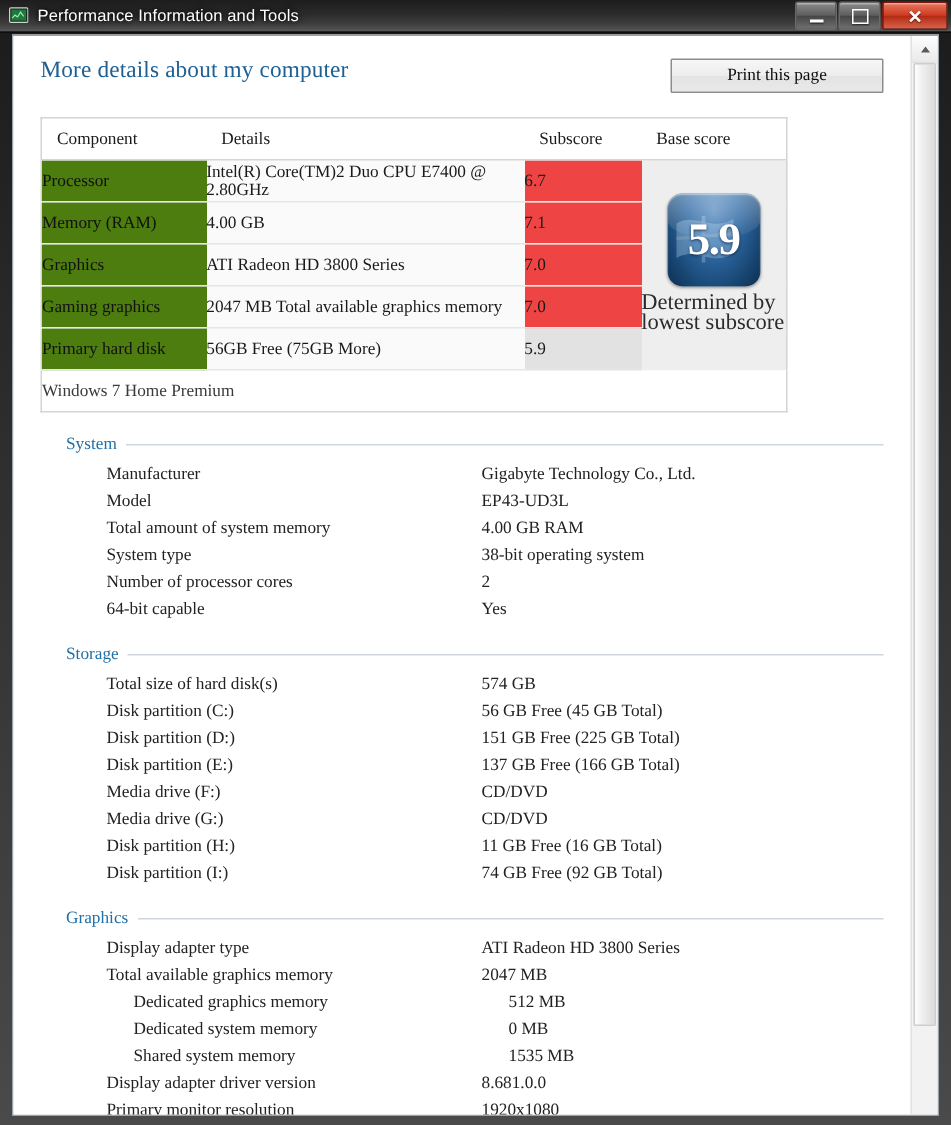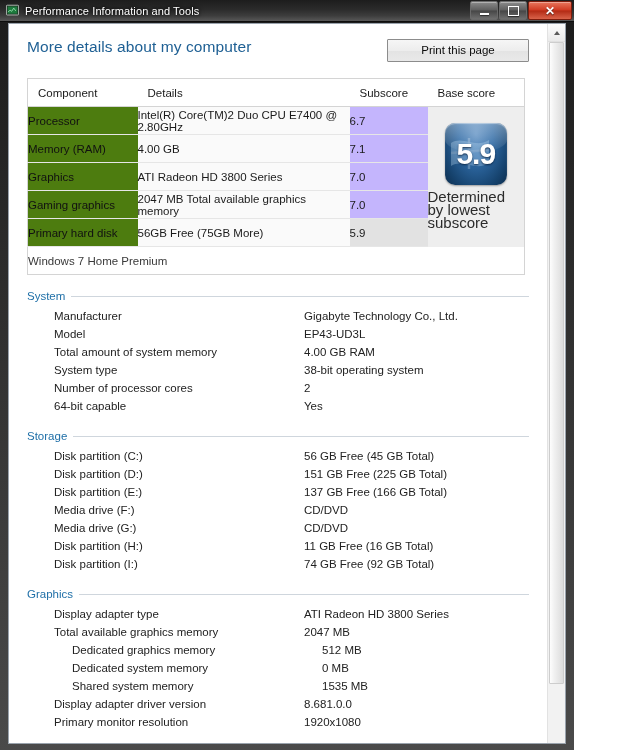--- a/index.html
+++ b/index.html
@@ -3,21 +3,21 @@
 <meta charset="utf-8">
 <style>
   html, body {
     margin: 0; padding: 0;
     width: 634px; height: 750px;
     overflow: hidden;
     font-family: "Liberation Sans", sans-serif;
   }
   #window {
     position: relative;
-    width: 574px; height: 750px;
+    width: 634px; height: 750px;
     box-sizing: border-box;
     background: linear-gradient(180deg,#1b1b1b 0%,#2e2e2e 40%,#4a4a4a 100%);
     padding: 0;
   }
   
   #titlebar {
     position: relative;
     height: 21px;
     background: linear-gradient(180deg,#1d1d1d 0%,#2b2b2b 45%,#3d3d3d 75%,#585858 100%);
     display: flex; align-items: center;
@@ -69,21 +69,21 @@
     display: flex;
     box-sizing: border-box;
   }
   #content {
     flex: 1 1 auto;
     background: #ffffff;
     position: relative;
     overflow: hidden;
     padding: 0;
   }
-  #inner { padding: 14px 18px 0 18px; }
+  #inner { padding: 14px 18px 0 18px; font-family: Liberation Serif, serif; }
 
   
   #scrollbar {
     flex: 0 0 17px;
     background: #f2f2f2;
     border-left: 1px solid #e2e2e2;
     position: relative;
   }
   .sb-arrow {
     height: 17px; width: 17px;
@@ -152,21 +152,21 @@
   #scoretable tbody tr { height: 28px; }
   #scoretable tbody tr td { border-bottom: 1px solid #e6e6e6; font-size: 11.5px; }
   #scoretable tbody tr:last-child td { border-bottom: 1px solid #d4d4d4; }
   td.c-comp {
     background: #4d7c0f;
     font-weight: bold;
     color: #111;
     padding-left: 10px;
   }
   td.c-det { background:#fafafa; color:#1a1a1a; padding-left: 10px; }
-  td.c-sub { background:#c4b5fd; color:#1a1a1a; padding-left: 10px; }
+  td.c-sub { background:#ef4444; color:#1a1a1a; padding-left: 10px; }
   td.c-sub.lowest { background:#e2e2e2; }
   td.c-base {
     background:#eeeeee;
     border-bottom: none !important;
     text-align: center;
     vertical-align: top;
   }
   tr.edition td {
     background:#ffffff;
     padding: 8px 0 9px 10px;
@@ -204,21 +204,21 @@
     font-weight: bold;
     letter-spacing: -1px;
     text-shadow: 0 1px 2px rgba(0,20,45,.75);
   }
   #basecaption {
     margin-top: 5px; margin-bottom: 8px;
     font-size: 15px; color: #2b2b2b; line-height: 13px;
   }
 
   
-  .section { margin-top: 15px; }
+  .section { margin-top: 15px; margin-left: 17px; }
   .sec-head {
     display: flex; align-items: center; gap: 6px;
     color: #2070a8; font-size: 11.5px;
   }
   .sec-head .rule { flex: 1 1 auto; height: 1px; background: #cfd6dd; }
   .sec-rows { margin-top: 5px; }
   .row {
     display: flex;
     font-size: 11.5px;
     color: #222;
@@ -359,20 +359,24 @@
           </div>
         </div>
 
         <div class="section">
           <div class="sec-head">
             <span>Storage</span>
             <span class="rule"></span>
           </div>
           <div class="sec-rows">
             <div class="row">
+                <span class="k">Total size of hard disk(s)</span>
+                <span class="v">574 GB</span>
+              </div>
+            <div class="row">
                 <span class="k">Disk partition (C:)</span>
                 <span class="v">56 GB Free (45 GB Total)</span>
               </div>
             <div class="row">
                 <span class="k">Disk partition (D:)</span>
                 <span class="v">151 GB Free (225 GB Total)</span>
               </div>
             <div class="row">
                 <span class="k">Disk partition (E:)</span>
                 <span class="v">137 GB Free (166 GB Total)</span>

